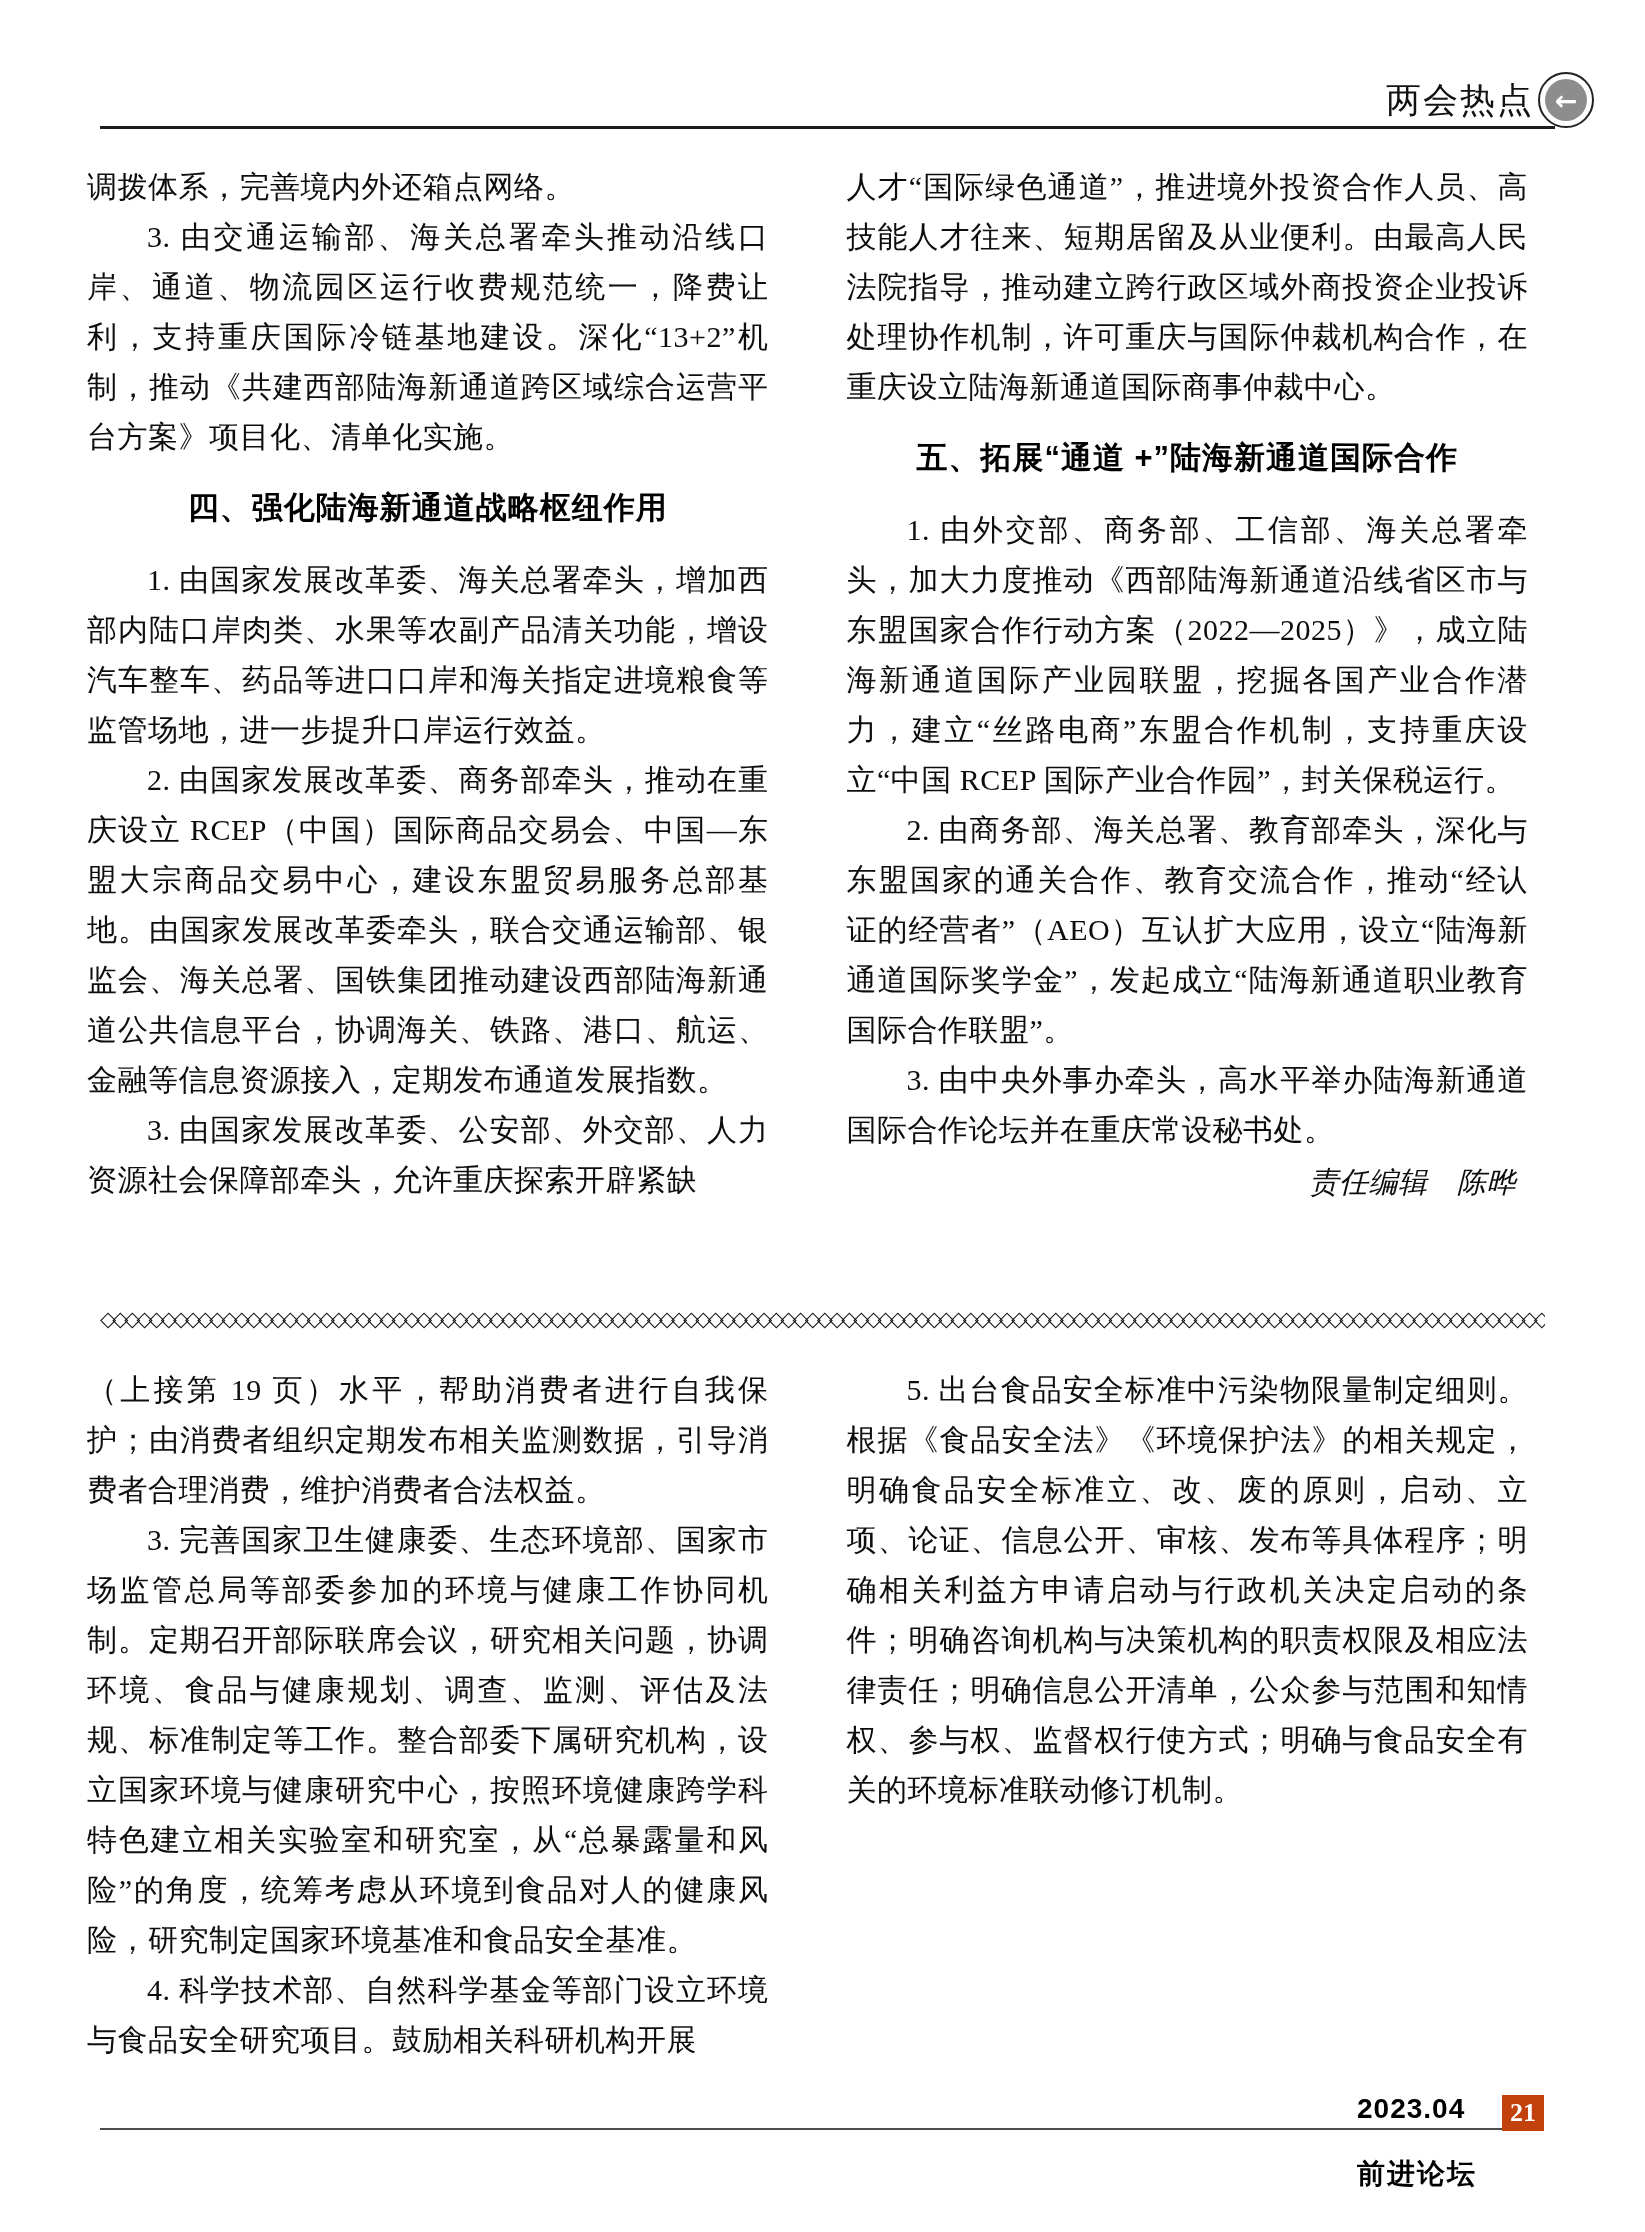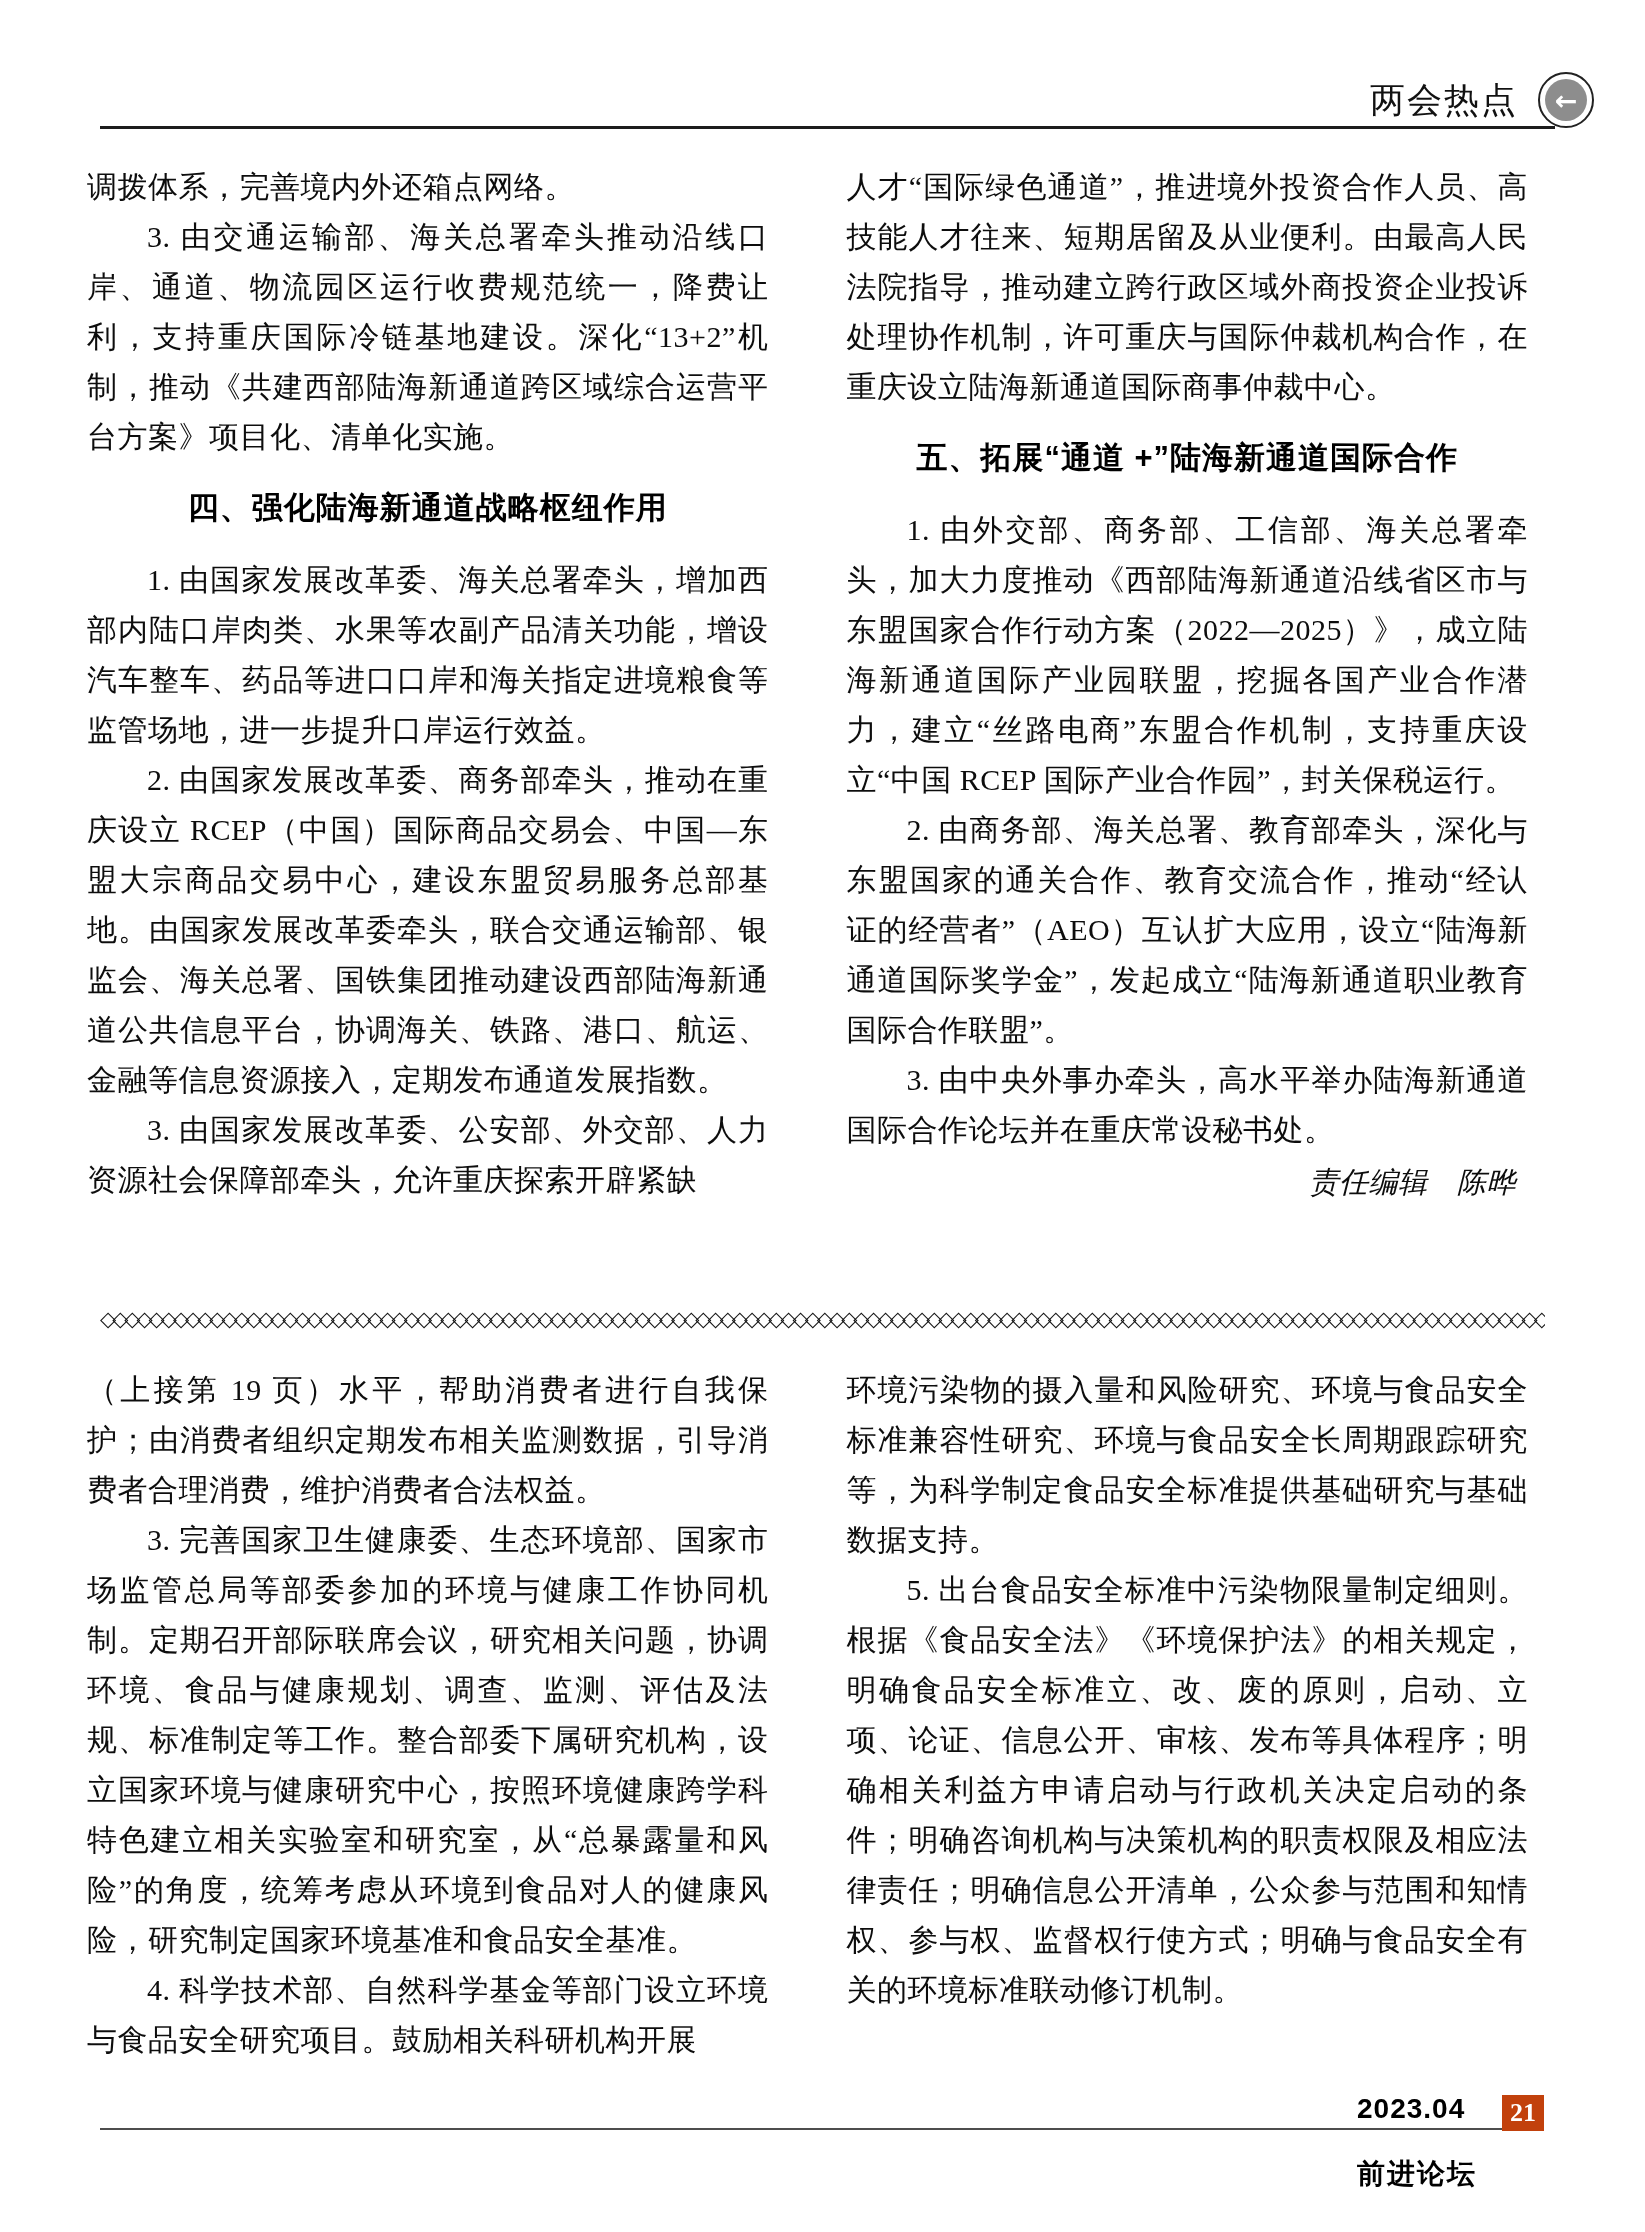--- a/index.html
+++ b/index.html
@@ -10,21 +10,21 @@
     margin: 0 auto;
     background: #ffffff;
     color: #0d0d0d;
     font-family: "Liberation Serif", "DejaVu Serif", serif;
     overflow: hidden;
   }
 
   
   .header {
     position: absolute; top: 72px; right: 52px;
-    display: flex; align-items: center; gap: 20px;
+    display: flex; align-items: center; gap: 4px;
     height: 56px;
   }
   .header-label {
     font-family: "Liberation Sans", "DejaVu Sans", sans-serif;
     font-size: 35px; letter-spacing: 2px; color: #111;
   }
   .header-rule {
     position: absolute; top: 126px; left: 100px; width: 1455px;
     height: 3px; background: #1c1c1c;
   }
@@ -141,21 +141,20 @@
 
   <div class="divider">◇◇◇◇◇◇◇◇◇◇◇◇◇◇◇◇◇◇◇◇◇◇◇◇◇◇◇◇◇◇◇◇◇◇◇◇◇◇◇◇◇◇◇◇◇◇◇◇◇◇◇◇◇◇◇◇◇◇◇◇◇◇◇◇◇◇◇◇◇◇◇◇◇◇◇◇◇◇◇◇◇◇◇◇◇◇◇◇◇◇◇◇◇◇◇◇◇◇◇◇◇◇◇◇◇◇◇◇◇◇◇◇◇◇◇◇◇◇◇◇◇◇◇◇◇◇◇◇◇◇◇◇◇◇◇◇◇◇◇◇◇◇◇◇◇◇◇◇◇◇◇◇◇◇◇◇◇◇◇◇◇◇◇◇◇◇◇◇◇◇◇◇◇◇◇◇◇◇◇◇◇◇◇◇◇◇◇◇◇◇◇◇◇◇◇◇◇◇◇◇◇◇◇◇◇◇◇◇◇◇◇◇◇◇◇◇◇◇◇◇</div>
 
   <div class="cols cols-bottom">
     <div class="col">
       <p class="cont">（上接第 19 页）水平，帮助消费者进行自我保护；由消费者组织定期发布相关监测数据，引导消费者合理消费，维护消费者合法权益。</p>
       <p class="indent">3. 完善国家卫生健康委、生态环境部、国家市场监管总局等部委参加的环境与健康工作协同机制。定期召开部际联席会议，研究相关问题，协调环境、食品与健康规划、调查、监测、评估及法规、标准制定等工作。整合部委下属研究机构，设立国家环境与健康研究中心，按照环境健康跨学科特色建立相关实验室和研究室，从“总暴露量和风险”的角度，统筹考虑从环境到食品对人的健康风险，研究制定国家环境基准和食品安全基准。</p>
       <p class="indent">4. 科学技术部、自然科学基金等部门设立环境与食品安全研究项目。鼓励相关科研机构开展</p>
     </div>
     <div class="col">
-      <p class="cont">环境污染物的摄入量和风险研究、环境与食品安全标准兼容性研究、环境与食品安全长周期跟踪研究等，为科学制定食品安全标准提供基础研究与基础数据支持。</p>
       <p class="indent">5. 出台食品安全标准中污染物限量制定细则。根据《食品安全法》《环境保护法》的相关规定，明确食品安全标准立、改、废的原则，启动、立项、论证、信息公开、审核、发布等具体程序；明确相关利益方申请启动与行政机关决定启动的条件；明确咨询机构与决策机构的职责权限及相应法律责任；明确信息公开清单，公众参与范围和知情权、参与权、监督权行使方式；明确与食品安全有关的环境标准联动修订机制。</p>
     </div>
   </div>
 
   <div class="footer-rule"></div>
   <div class="footer-text">
     <span class="footer-issue">2023.04</span>
     <span class="footer-journal">前进论坛</span>
   </div>
   <div class="footer-pagebox">21</div>

